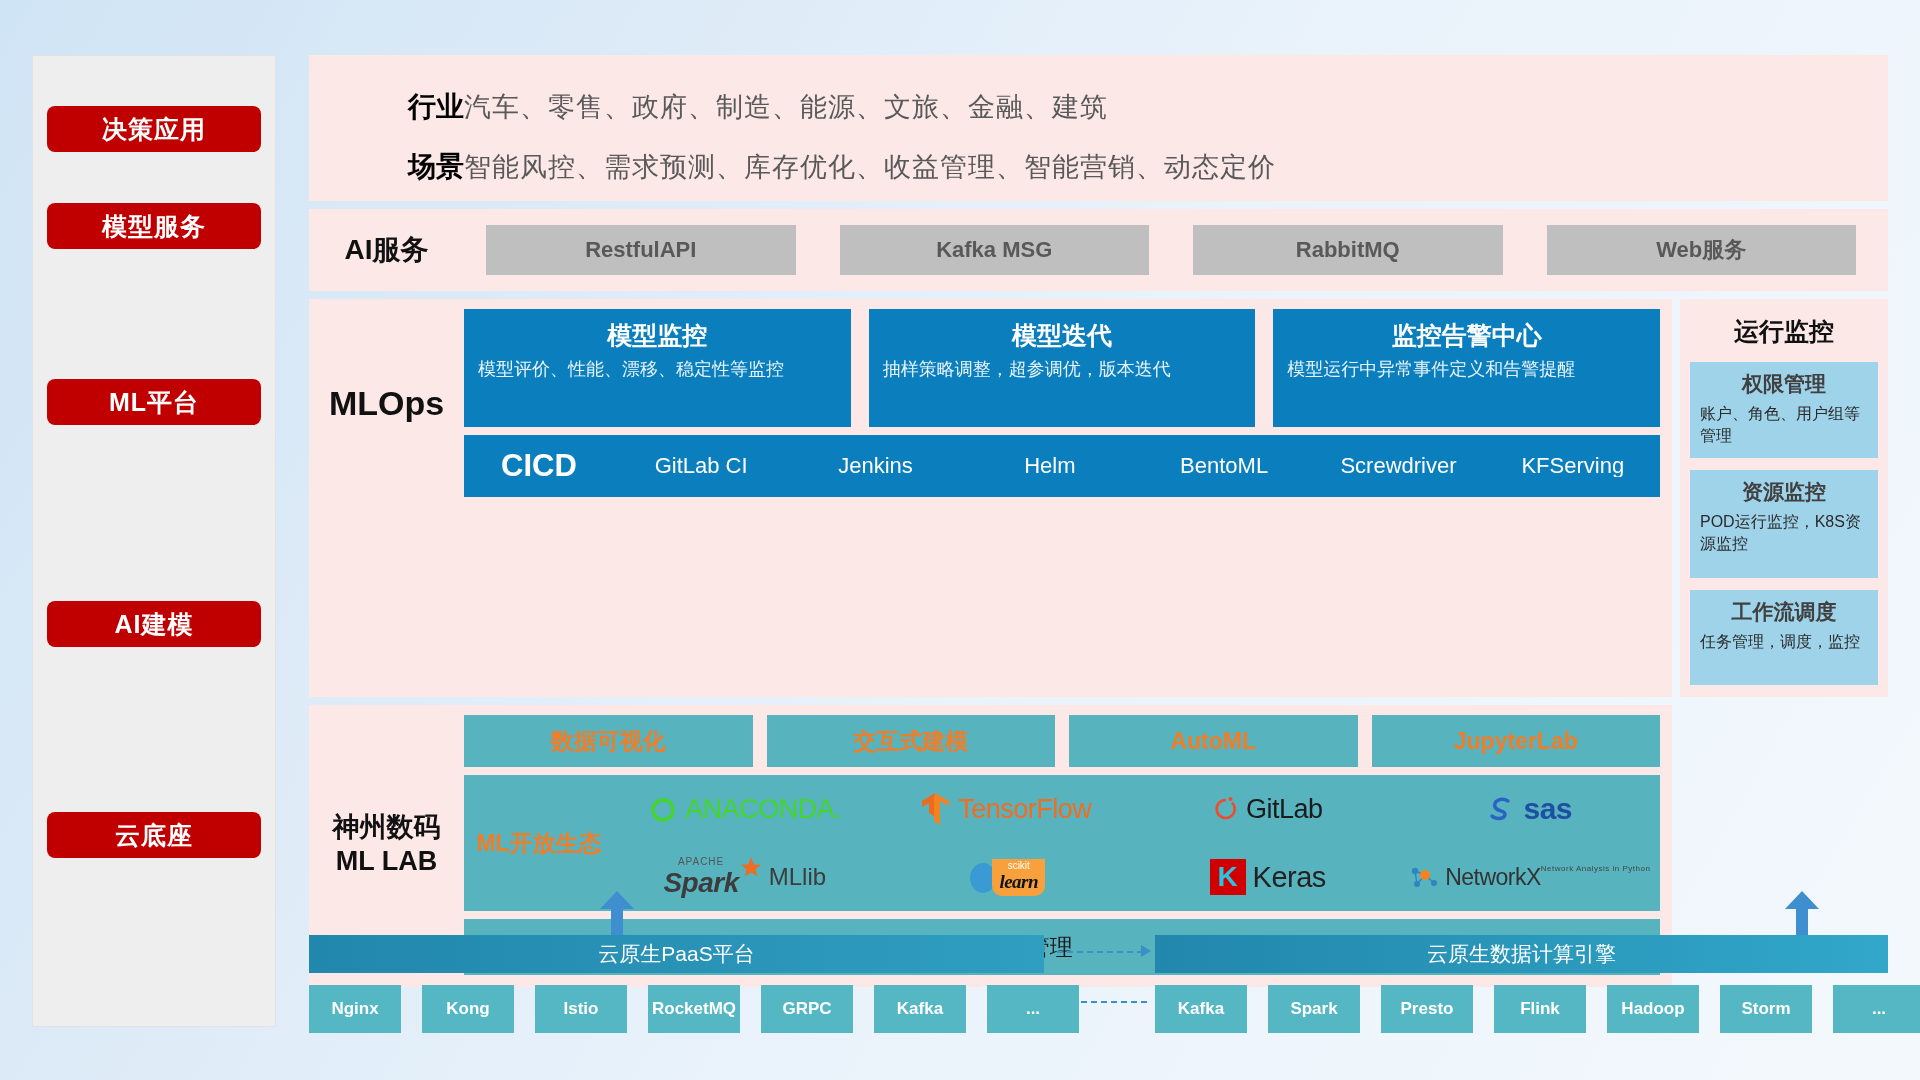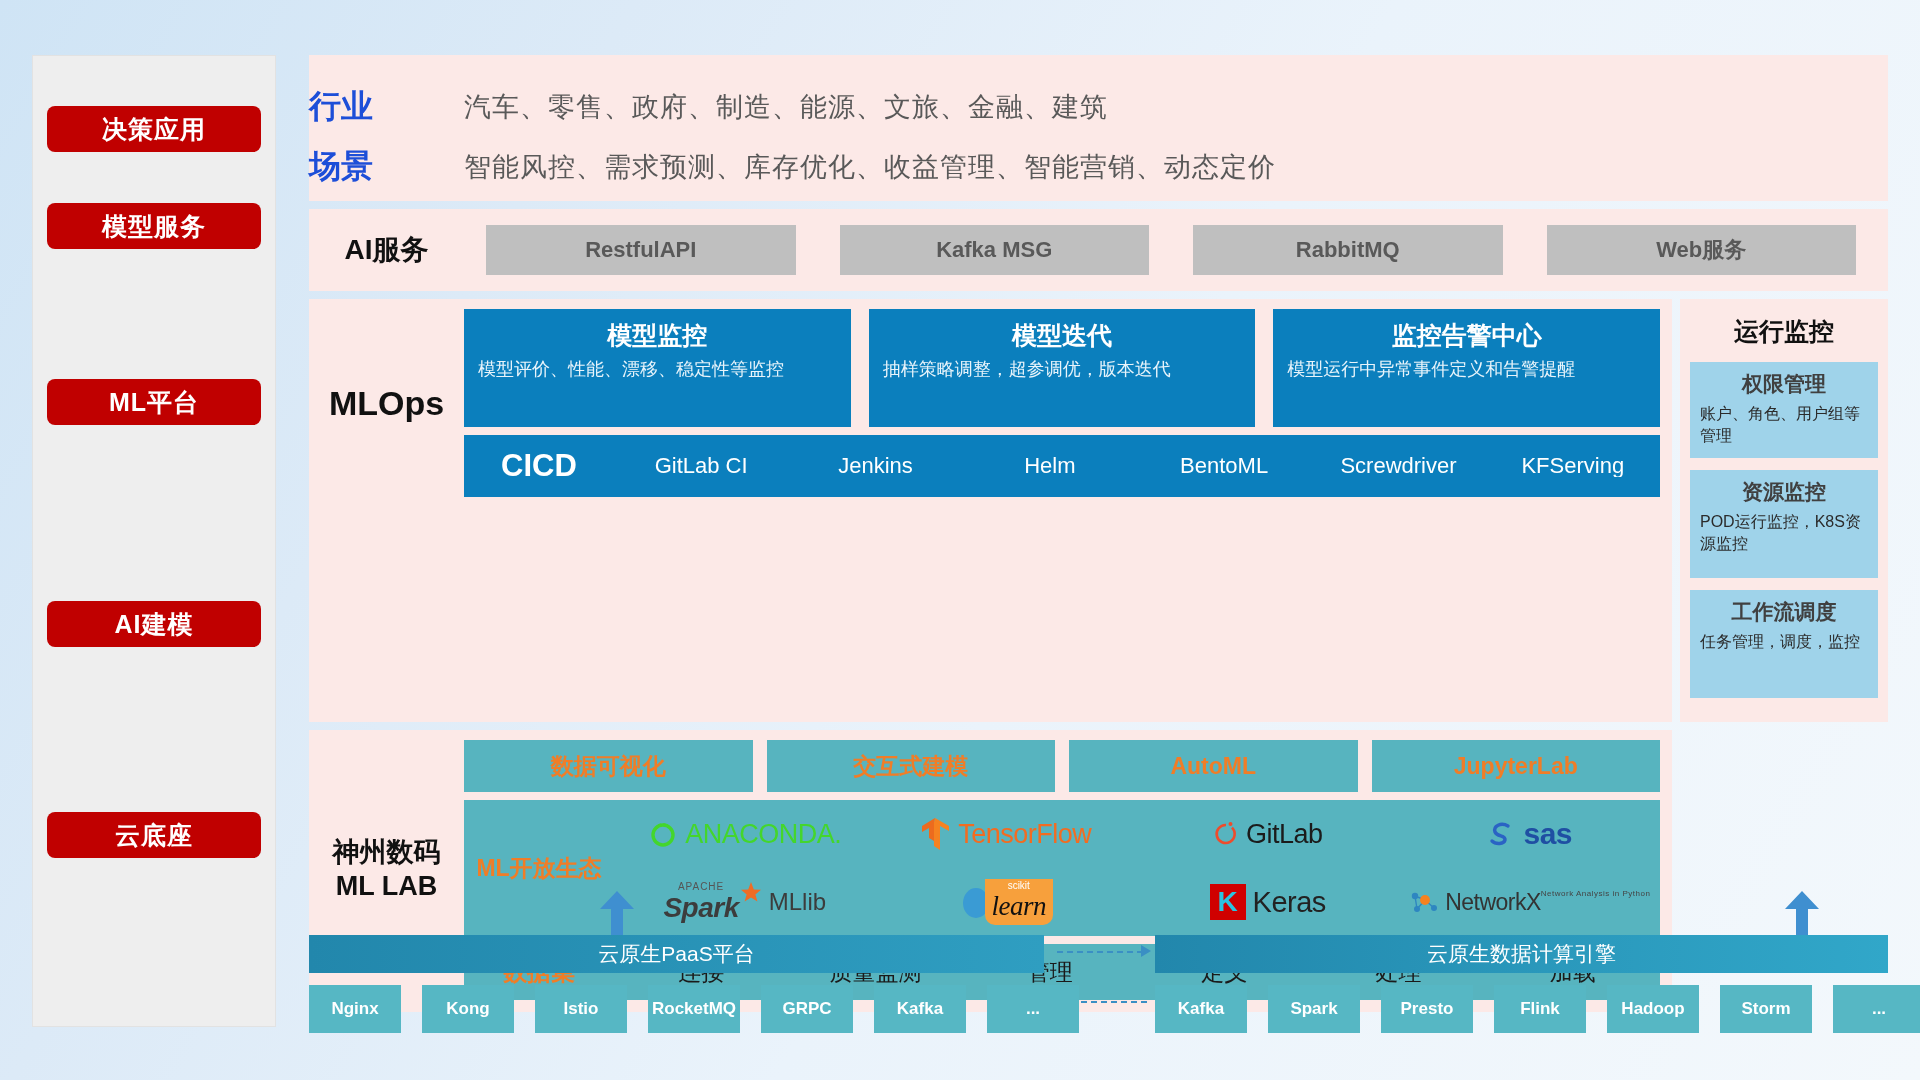--- a/index.html
+++ b/index.html
@@ -25,21 +25,21 @@
 
   
   .main{position:absolute;left:309px;top:55px;width:1579px;}
 
   .band{background:#fce9e7;position:relative;}
   .band + .band{margin-top:8px;}
 
   
   .row1{padding:22px 0 24px 0;height:146px;box-sizing:border-box;}
   .kv{display:flex;align-items:center;height:60px;}
-  .kv-label{width:155px;text-align:left;font-size:32px;font-weight:bold;color:#1d4ed8;flex:none;}
+  .kv-label{width:155px;text-align:right;font-size:28px;font-weight:bold;color:#000000;flex:none;}
   .kv-val{font-size:27px;color:#595959;letter-spacing:1px;}
 
   
   .row2{height:82px;display:flex;align-items:center;}
   .row2 .lead{width:155px;text-align:center;font-size:28px;font-weight:bold;color:#111;flex:none;}
   .svc-wrap{flex:1;display:flex;gap:0;padding-right:10px;}
   .svc{
     flex:1;margin:0 22px;height:50px;background:#bfbfbf;color:#595959;
     display:flex;align-items:center;justify-content:center;font-size:22px;font-weight:bold;
   }
@@ -90,21 +90,21 @@
   
   .logo{display:flex;align-items:center;gap:7px;}
   .logo .txt{font-size:27px;letter-spacing:-0.5px;}
   .ana .txt{color:#44d62c;font-weight:500;}
   .tf  .txt{color:#f26c21;font-weight:400;}
   .pt  .txt{color:#1b1b1b;font-weight:400;}
   .sas .txt{color:#1f4fa3;font-weight:bold;font-size:30px;}
   .spark .txt{color:#3c3c3c;font-weight:bold;font-style:italic;font-size:28px;}
   .mllib{color:#3c3c3c;font-size:24px;}
   .apache{font-size:10px;color:#555;letter-spacing:1px;}
-  .sk .txt{font-family:"Liberation Serif",serif;font-style:italic;font-weight:normal;font-size:27px;color:#111;}
+  .sk .txt{font-family:"Liberation Serif",serif;font-style:italic;font-weight:bold;font-size:19px;color:#111;}
   .keras .kbox{background:#d00000;color:#2bc3e0;font-weight:bold;font-size:28px;
     width:36px;height:36px;display:flex;align-items:center;justify-content:center;}
   .keras .txt{color:#222;font-size:29px;}
   .nx .txt{color:#333;font-size:23px;}
   .nx .sub{font-size:8px;color:#444;letter-spacing:0.5px;}
 
   
   .cloud{position:absolute;left:309px;top:893px;width:1579px;height:132px;}
   .cbar{position:absolute;height:38px;background:#2b8fb5;color:#fff;
     display:flex;align-items:center;justify-content:center;font-size:21px;}
@@ -195,21 +195,21 @@
       <div class="monitor" style="height:auto">
         <div class="monitor-title">运行监控</div>
         <div class="mon-card" style="height:96px">
           <h5>权限管理</h5>
           <p>账户、角色、用户组等管理</p>
         </div>
         <div class="mon-card" style="height:108px">
           <h5>资源监控</h5>
           <p>POD运行监控，K8S资源监控</p>
         </div>
-        <div class="mon-card" style="height:108px;margin-bottom:12px">
+        <div class="mon-card" style="height:95px;margin-bottom:0">
           <h5>工作流调度</h5>
           <p>任务管理，调度，监控</p>
         </div>
       </div>
     </div>
 
     <div class="row4-wrap" style="margin-top:8px">
       <div class="lab-band">
         <div class="lab-inner">
           <div class="lab-lead">

